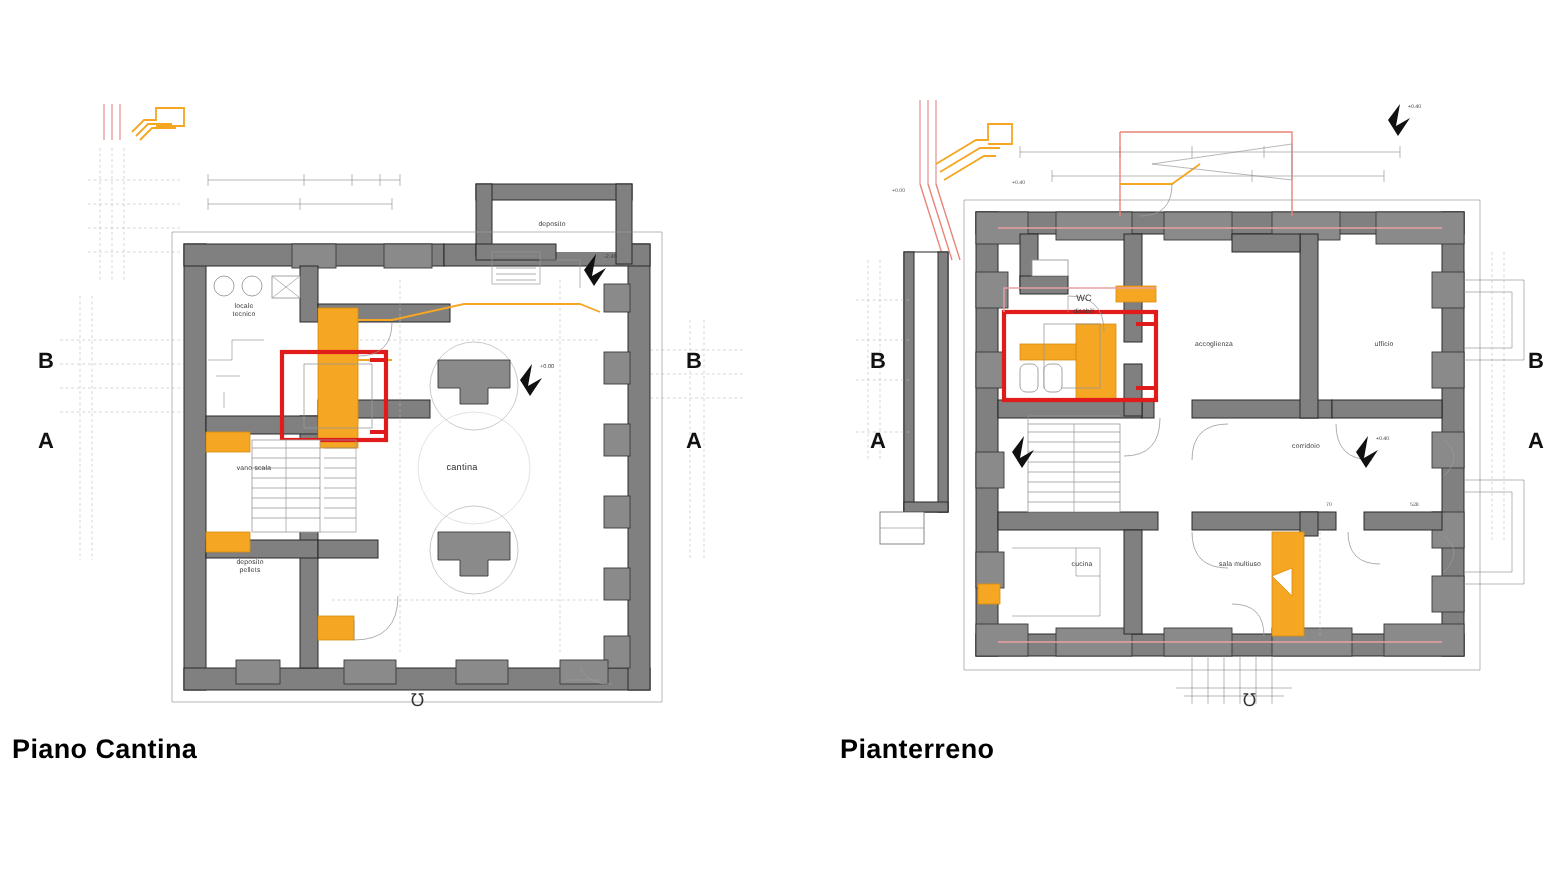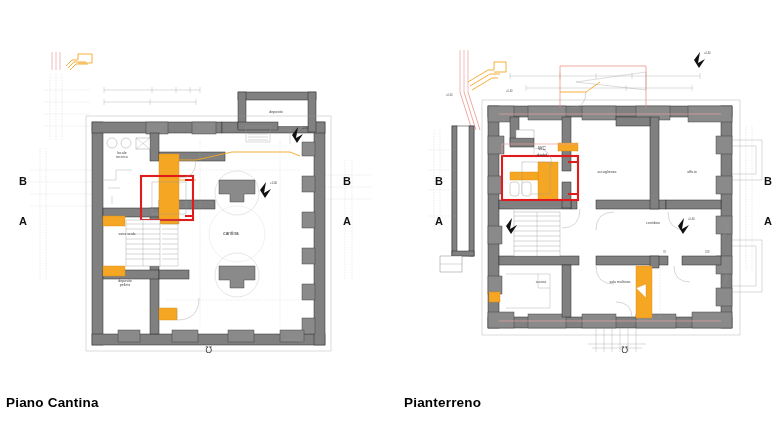--- a/index.html
+++ b/index.html
@@ -16,21 +16,20 @@
     background: #ffffff;
   }
   .plan-caption {
     position: absolute;
     font-family: "Liberation Sans", sans-serif;
     font-weight: bold;
     font-size: 13.5px;
     letter-spacing: .2px;
     color: #000;
     white-space: nowrap;
-    margin-top: 28px;
   }
   .sect-mark {
     position: absolute;
     font-family: "Liberation Sans", sans-serif;
     font-weight: bold;
     font-size: 11px;
     color: #111;
   }
   .room-label {
     position: absolute;
@@ -440,15 +439,15 @@
   <div class="room-label" style="left:692px; top:172px;">ufficio</div>
   <div class="room-label" style="left:653px; top:223px;">corridoio</div>
   <div class="room-label" style="left:541px; top:282px;">cucina</div>
   <div class="room-label" style="left:620px; top:282px;">sala multiuso</div>
 
   <div class="dim-text" style="left:705px; top:251px;">528</div>
   <div class="dim-text" style="left:663px; top:251px;">70</div>
 
   <div class="northsym" style="left:621px; top:343px;">℧</div>
 
-  <div class="plan-caption" style="left:404px; top:367px;">Pianterreno</div>
+  <div class="plan-caption" style="left:420px; top:367px;">Pianterreno</div>
 
 </div>
 
 </body></html>

